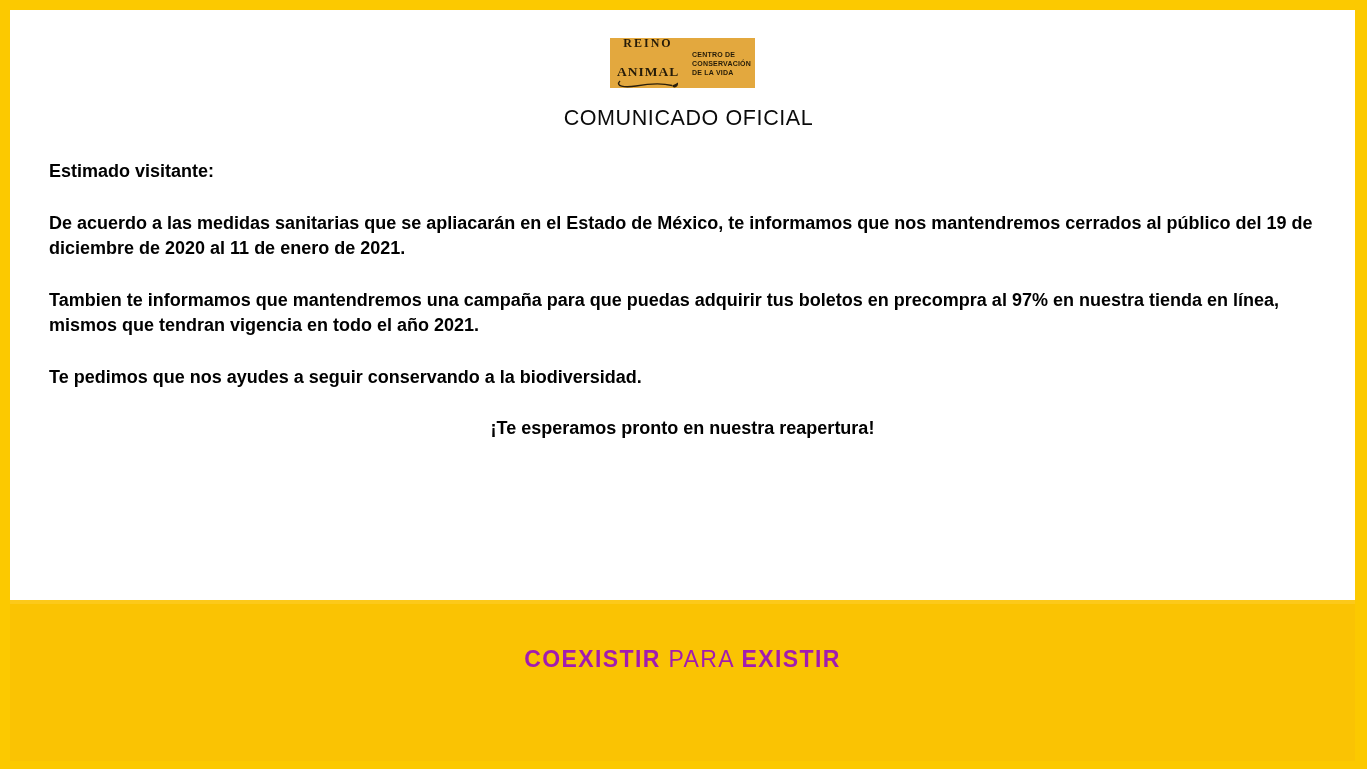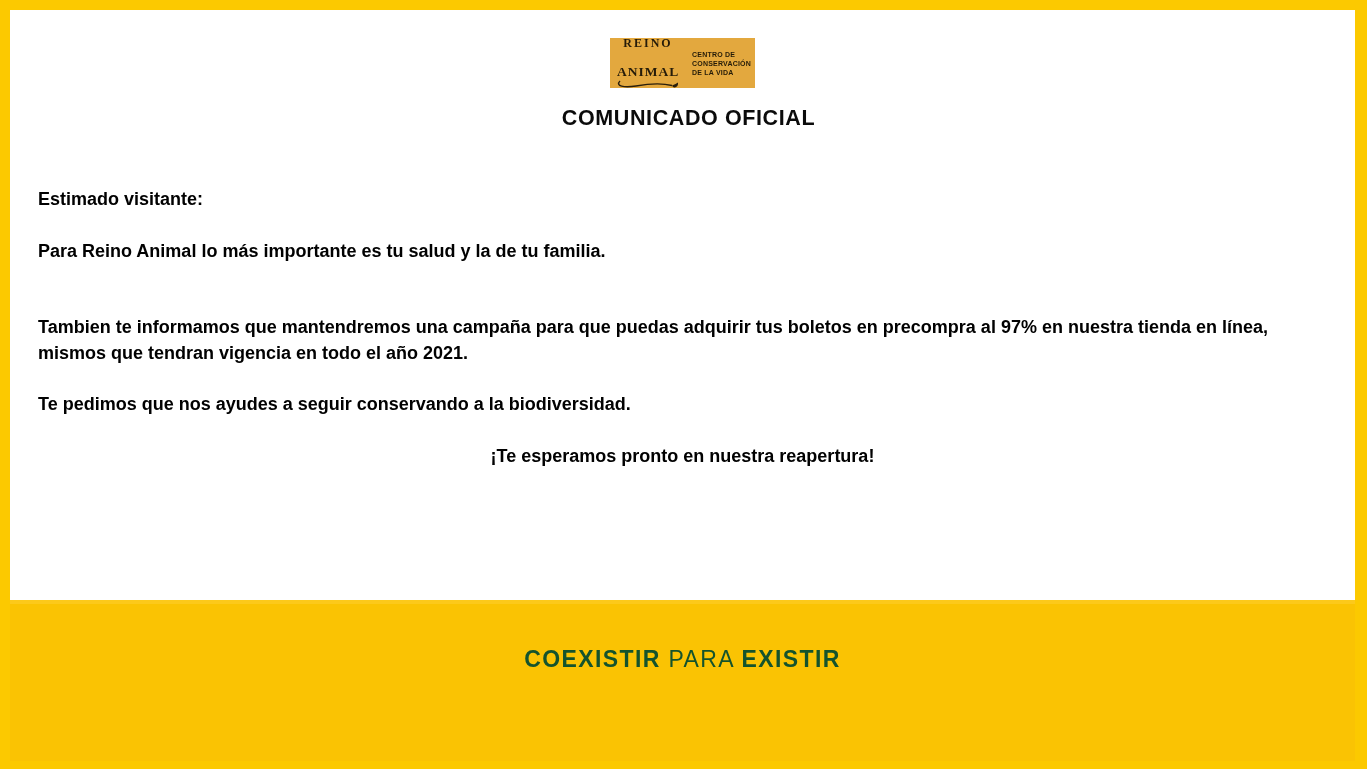--- a/index.html
+++ b/index.html
@@ -59,30 +59,30 @@
     letter-spacing: 0.2px;
     text-align: left;
     white-space: nowrap;
   }
 
   
   .page-title {
     margin-top: 18px;
     text-align: center;
     font-size: 21.5px;
-    font-weight: bold;
+    font-weight: normal;
     letter-spacing: 0.6px;
     color: #0b0b0b;
     padding-left: 12px;
   }
 
   
   .notice-body {
-    margin-top: 56px;
-    padding: 0 28px;
+    margin-top: 28px;
+    padding: 0 39px;
     font-size: 18px;
     font-weight: bold;
     line-height: 25.5px;
   }
   .notice-body p { margin: 0 0 26px 0; }
   .notice-body p.gap-lg { margin-bottom: 51px; }
   .notice-body p.closing { text-align: center; margin-bottom: 0; }
 
   
   .footer {
@@ -90,21 +90,21 @@
     left: 10px; right: 12px; bottom: 8px;
     height: 161px;
     background: #FAC303;
     border-top: 4px solid #FCC91A;
   }
   .slogan {
     margin-top: 42px;
     text-align: center;
     font-size: 23px;
     letter-spacing: 1.4px;
-    color: #14532d;
+    color: #a21caf;
   }
   .slogan .w-heavy { font-weight: bold; }
   .slogan .w-light { font-weight: normal; }
 </style>
 </head>
 <body>
 
 <div class="page">
 
   <div class="border-top"></div>
@@ -128,21 +128,21 @@
         <div>CENTRO DE</div>
         <div>CONSERVACIÓN</div>
         <div>DE LA VIDA</div>
       </div>
     </div>
 
     <h1 class="page-title">COMUNICADO OFICIAL</h1>
 
     <div class="notice-body">
       <p>Estimado visitante:</p>
-      <p class="gap-lg">Para Reino Animal lo más importante es tu salud y la de tu familia.</p>
+      <p>De acuerdo a las medidas sanitarias que se apliacarán en el Estado de México, te informamos que nos mantendremos cerrados al público del 19 de diciembre de 2020 al 11 de enero de 2021.</p>
       <p>Tambien te informamos que mantendremos una campaña para que puedas adquirir tus boletos en precompra al 97% en nuestra tienda en línea, mismos que tendran vigencia en todo el año 2021.</p>
       <p>Te pedimos que nos ayudes a seguir conservando a la biodiversidad.</p>
       <p class="closing">¡Te esperamos pronto en nuestra reapertura!</p>
     </div>
 
   </div>
 
   <div class="footer">
     <div class="slogan">
       <span class="w-heavy">COEXISTIR</span>

